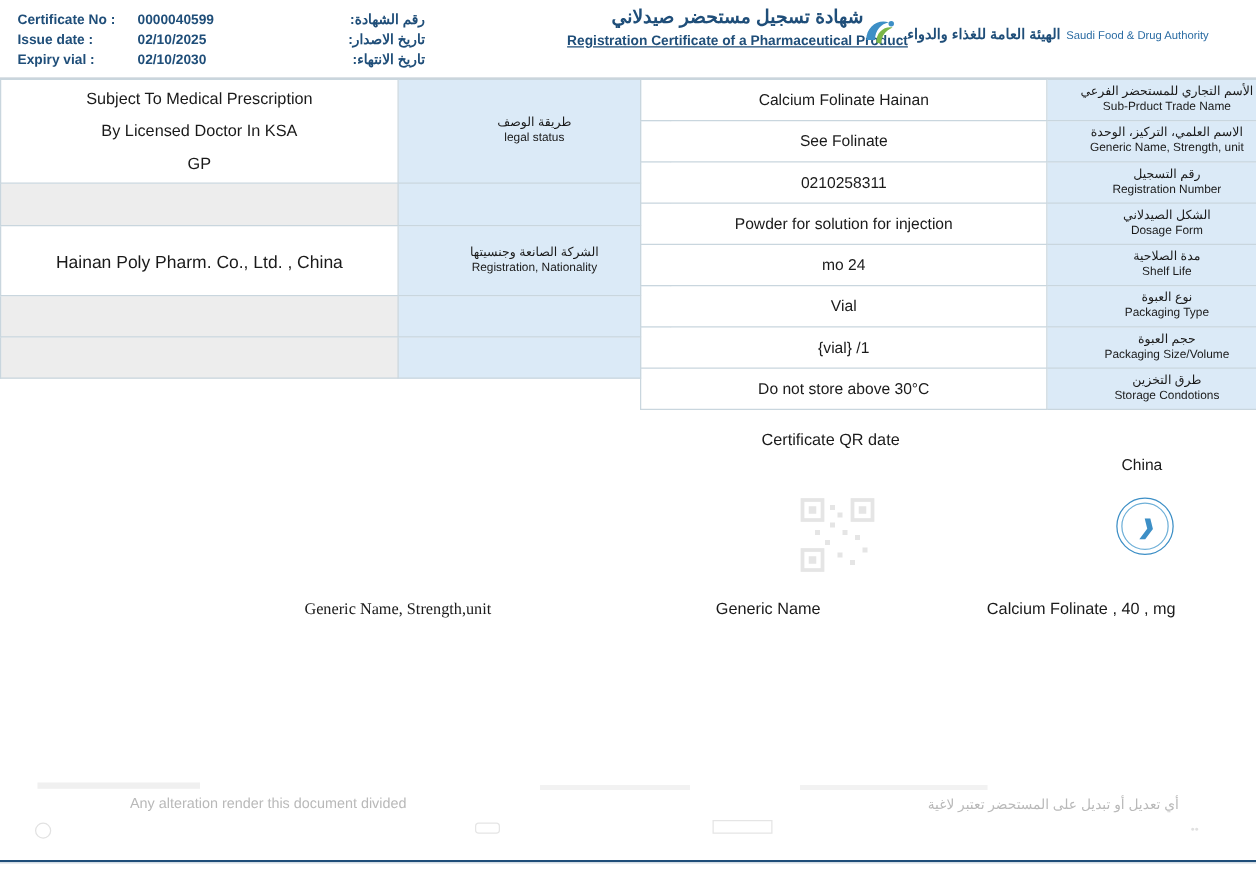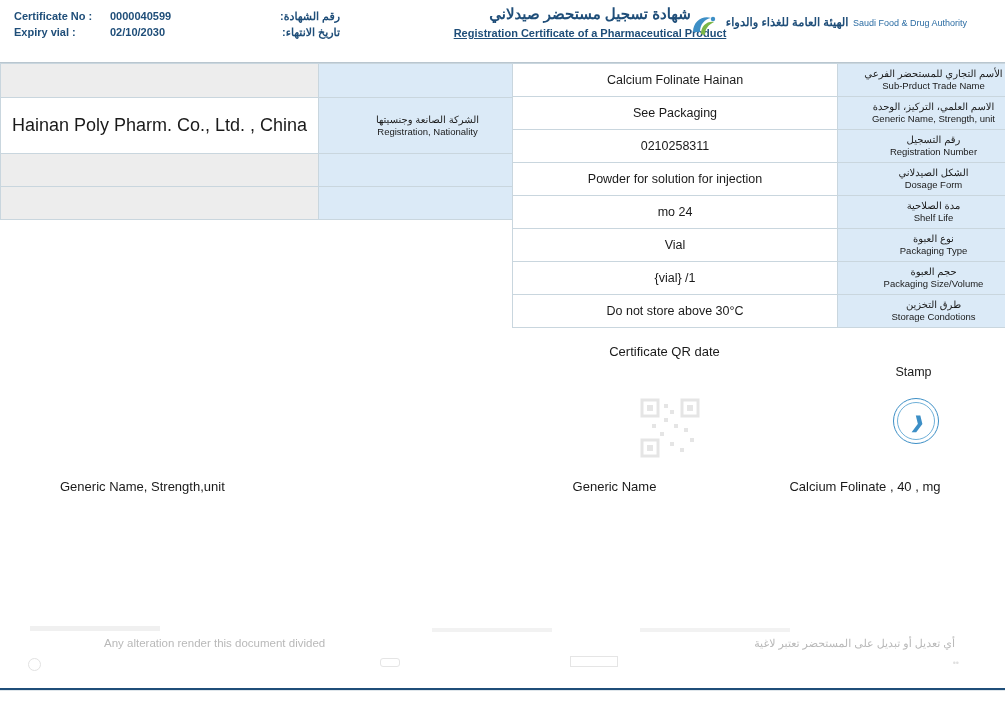--- a/index.html
+++ b/index.html
@@ -70,20 +70,21 @@
     font-size: 11px;
     font-weight: bold;
     line-height: 18px;
     text-decoration: underline;
   }
   .hdr-logo {
     position: absolute;
     right: 38px;
     top: 12px;
     display: flex;
+    align-items: center;
     gap: 7px;
   }
   .logo-mark {
     width: 30px;
     height: 30px;
     position: relative;
   }
   .logo-text {
     text-align: left;
     color: #1f4e79;
@@ -240,25 +241,26 @@
     justify-content: center;
     color: #3d8fc6;
     font-size: 16px;
     font-weight: bold;
     font-style: italic;
   }
 
   
   .cap-left {
     position: absolute;
-    left: 60px;
+    left: 73px;
     top: 479px;
     width: 320px;
-    text-align: left;
+    text-align: right;
     font-size: 13px;
+    font-family: Liberation Serif, serif;
   }
   .cap-mid {
     position: absolute;
     left: 512px;
     top: 479px;
     width: 205px;
     text-align: center;
     font-size: 13px;
   }
   .cap-right {
@@ -273,21 +275,21 @@
   
   .footer-note-en {
     position: absolute;
     left: 104px;
     top: 637px;
     font-size: 11.5px;
     color: #b9b9b9;
   }
   .footer-note-ar {
     position: absolute;
-    right: 50px;
+    right: 62px;
     top: 637px;
     font-size: 11px;
     color: #b9b9b9;
     direction: rtl;
   }
   .footer-ghost-a {
     position: absolute;
     left: 30px;
     top: 626px;
     width: 130px;
@@ -364,20 +366,25 @@
 </head>
 <body>
 
 <div class="header">
 
   <div class="hdr-left">
     <div class="hdr-row">
       <span class="hdr-label">Certificate No :</span>
       <span class="hdr-value">0000040599</span>
       <span class="hdr-ar">رقم الشهادة:</span>
+    </div>
+    <div class="hdr-row">
+      <span class="hdr-label">Issue date :</span>
+      <span class="hdr-value">02/10/2025</span>
+      <span class="hdr-ar">تاريخ الاصدار:</span>
     </div>
     <div class="hdr-row">
       <span class="hdr-label">Expiry vial :</span>
       <span class="hdr-value">02/10/2030</span>
       <span class="hdr-ar">تاريخ الانتهاء:</span>
     </div>
   </div>
 
   <div class="hdr-center">
     <div class="hdr-ar-title">شهادة تسجيل مستحضر صيدلاني</div>
@@ -396,28 +403,39 @@
       <span class="logo-ar">الهيئة العامة للغذاء والدواء</span>
       <span class="logo-en">Saudi Food &amp; Drug Authority</span>
     </span>
   </div>
 </div>
 
 <div class="tables">
 
   <table class="tbl-left">
     <tbody>
+      <tr style="height:78px;">
+        <td class="val">
+          <div style="line-height:26px;">Subject To Medical Prescription</div>
+          <div style="line-height:26px;">By Licensed Doctor In KSA</div>
+          <div style="line-height:26px;">GP</div>
+        </td>
+        <td class="lbl">
+          <div class="ar">طريقة الوصف</div>
+          <div>legal status</div>
+        </td>
+      </tr>
       <tr class="shaded" style="height:34px;">
         <td class="val"><span class="ghost"></span></td>
         <td class="lbl">
           <div class="ar"></div>
         </td>
       </tr>
       <tr style="height:56px;">
-        <td class="val" style="font-size:18px;margin-left:16px;">Hainan Poly Pharm. Co., Ltd. , China</td>
+        <td class="val" style="font-size:14px;margin-left:16px;">Hainan Poly Pharm. Co., Ltd. , China</td>
         <td class="lbl">
           <div class="ar">الشركة الصانعة وجنسيتها</div>
           <div>Registration, Nationality</div>
         </td>
       </tr>
       <tr class="shaded" style="height:33px;">
         <td class="val"><span class="ghost"></span></td>
         <td class="lbl">
           <div class="ar"></div>
         </td>
@@ -434,21 +452,21 @@
   <table class="tbl-right">
     <tbody>
       <tr style="height:33px;">
         <td class="val">Calcium Folinate Hainan</td>
         <td class="lbl">
           <div class="ar">الأسم التجاري للمستحضر الفرعي</div>
           <div>Sub-Prduct Trade Name</div>
         </td>
       </tr>
       <tr style="height:33px;">
-        <td class="val">See Packaging</td>
+        <td class="val">See Folinate</td>
         <td class="lbl">
           <div class="ar">الاسم العلمي، التركيز، الوحدة</div>
           <div>Generic Name, Strength, unit</div>
         </td>
       </tr>
       <tr style="height:33px;">
         <td class="val">0210258311</td>
         <td class="lbl">
           <div class="ar">رقم التسجيل</div>
           <div>Registration Number</div>
@@ -487,21 +505,21 @@
         <td class="lbl">
           <div class="ar">طرق التخزين</div>
           <div>Storage Condotions</div>
         </td>
       </tr>
     </tbody>
   </table>
 </div>
 
 <div class="qr-caption">Certificate QR date</div>
-<div class="stamp-caption">Stamp</div>
+<div class="stamp-caption">China</div>
 
 <div class="qr-box">
   <svg class="qr-faint" viewBox="0 0 60 60">
     <rect x="2" y="2" width="16" height="16" fill="none" stroke="#333" stroke-width="3"></rect>
     <rect x="42" y="2" width="16" height="16" fill="none" stroke="#333" stroke-width="3"></rect>
     <rect x="2" y="42" width="16" height="16" fill="none" stroke="#333" stroke-width="3"></rect>
     <rect x="7" y="7" width="6" height="6" fill="#333"></rect>
     <rect x="47" y="7" width="6" height="6" fill="#333"></rect>
     <rect x="7" y="47" width="6" height="6" fill="#333"></rect>
     <rect x="24" y="6" width="4" height="4" fill="#333"></rect>

